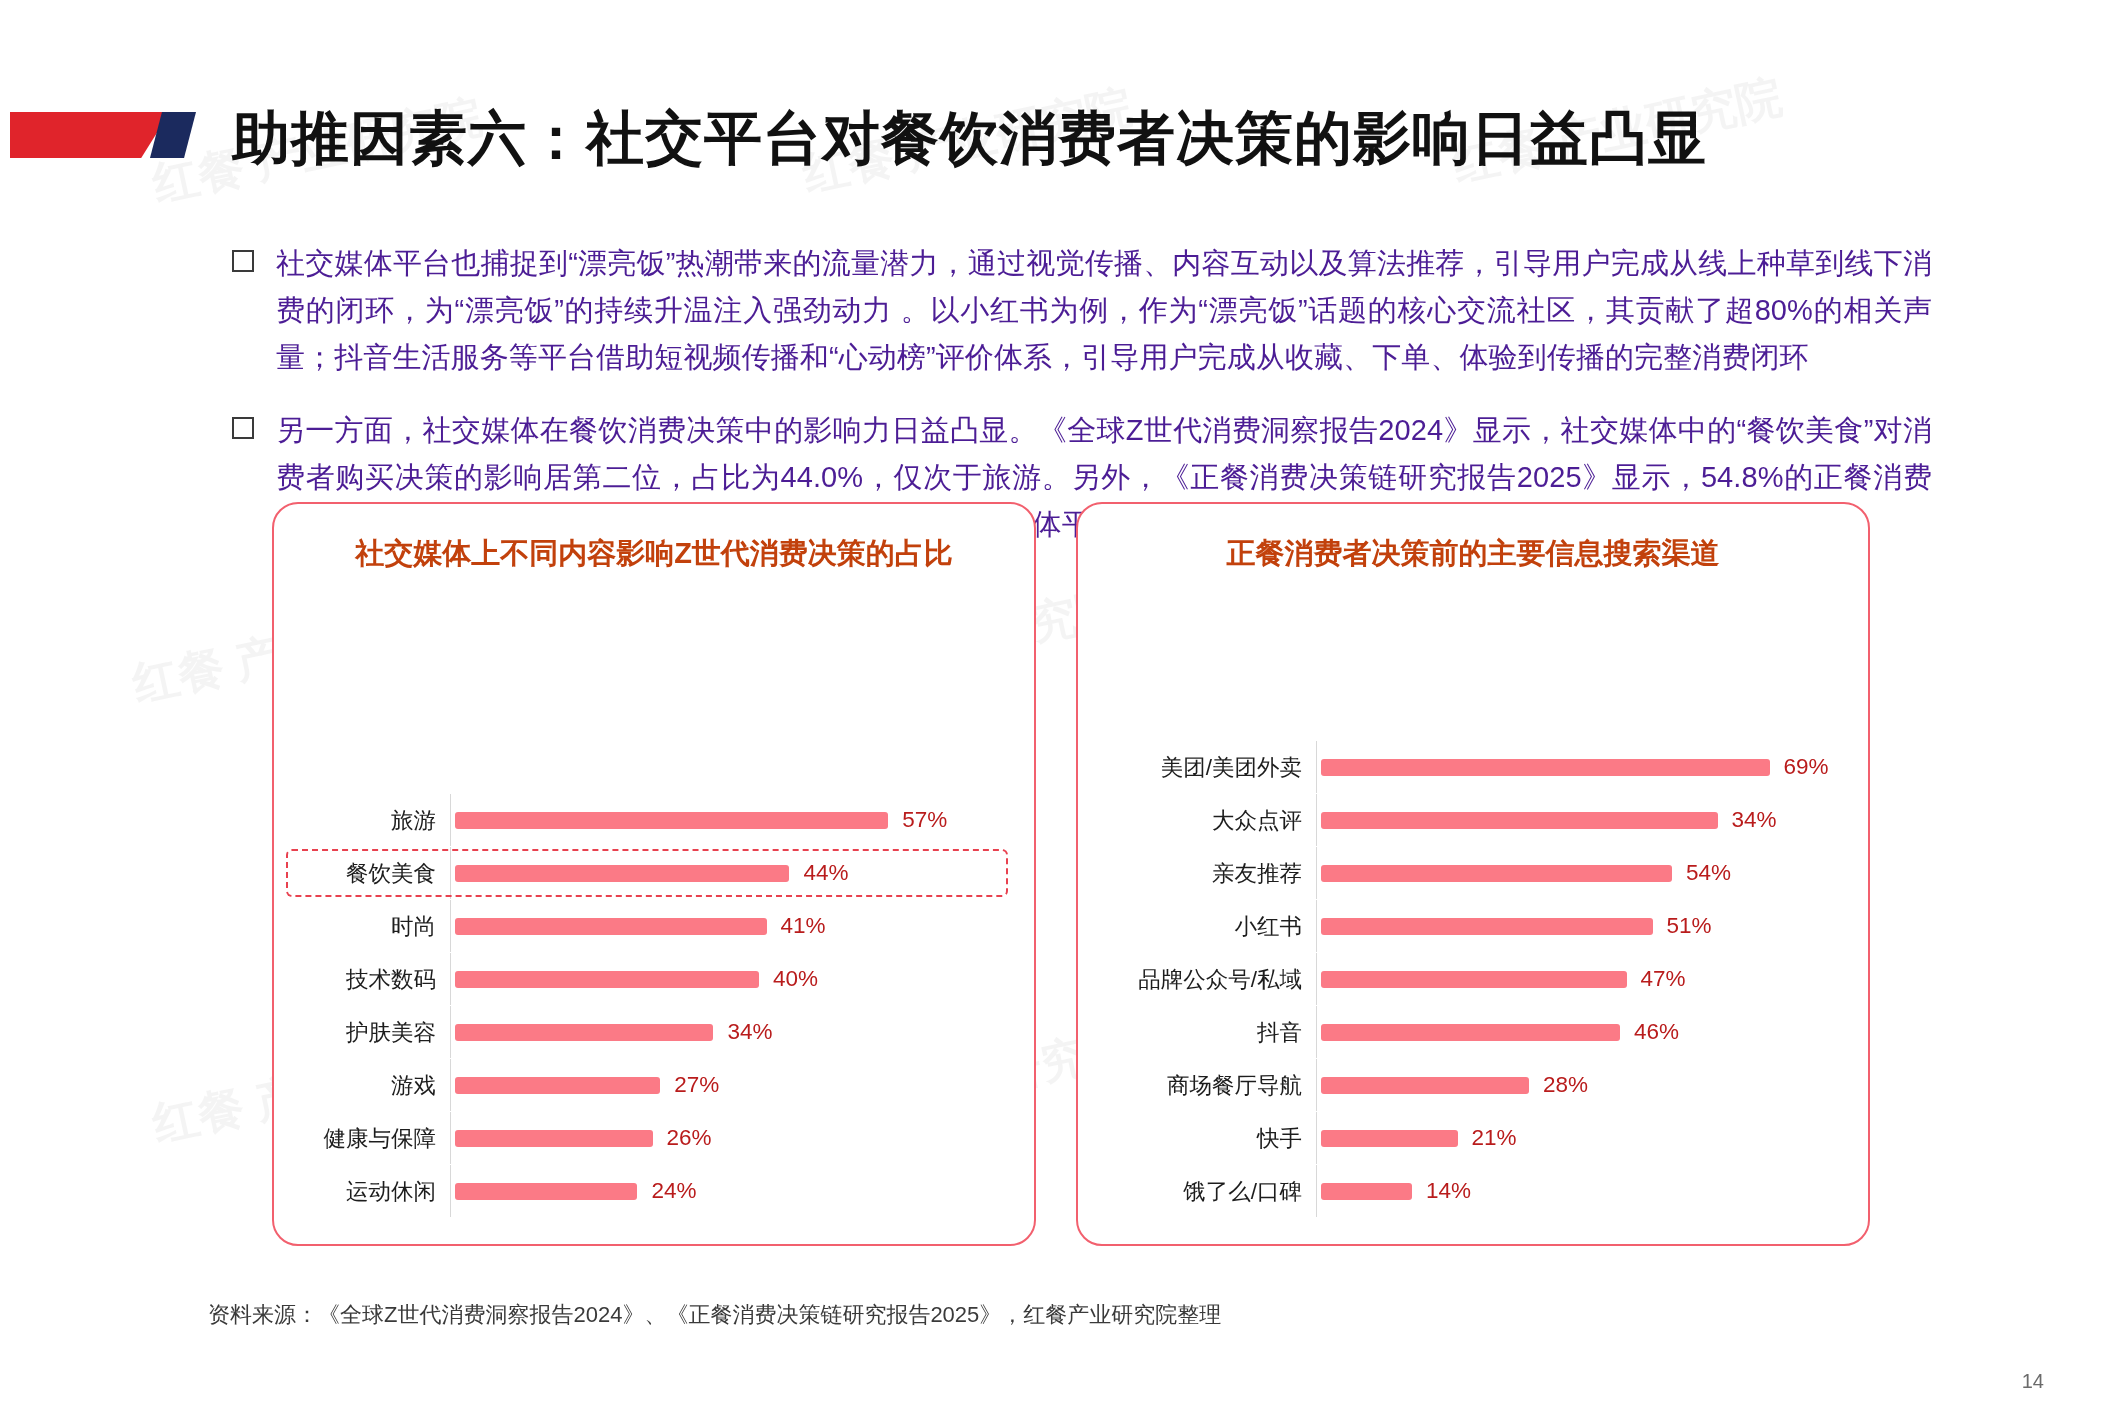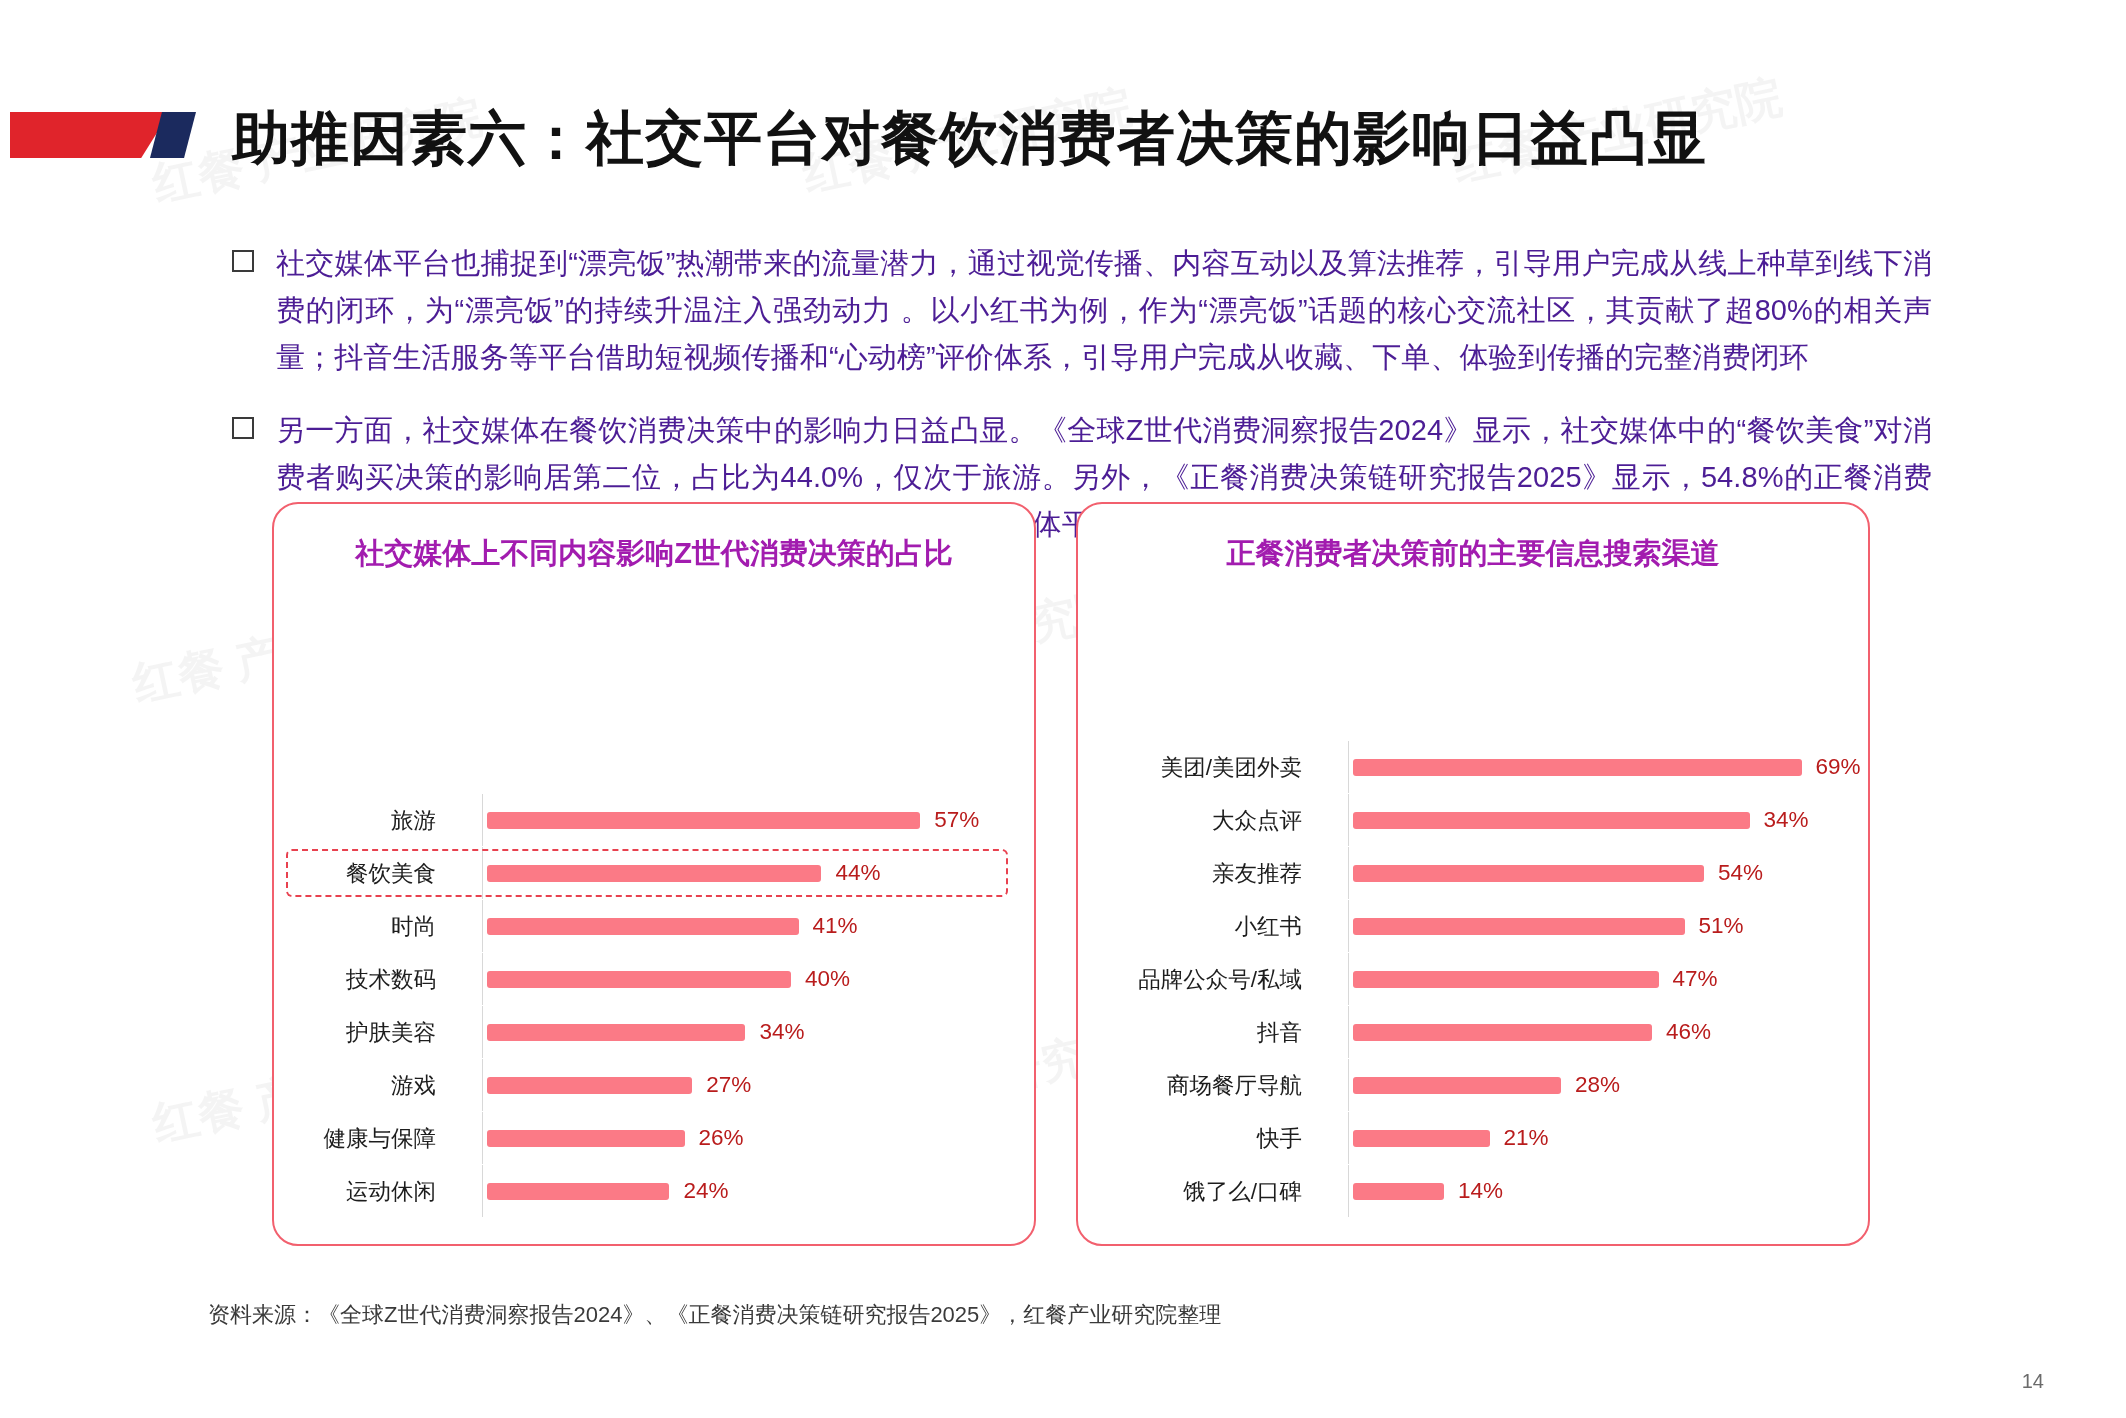--- a/index.html
+++ b/index.html
@@ -104,39 +104,38 @@
     height: 740px;
   }
   .card.right {
     width: 790px;
     height: 740px;
   }
   .card-title {
     text-align: center;
     font-size: 29px;
     font-weight: bold;
-    color: #a21caf;
+    color: #c2410c;
     line-height: 1.45;
     padding: 28px 44px 0 44px;
   }
 
   
   .chart {
     position: absolute;
     left: 0;
     right: 0;
     bottom: 22px;
     padding: 0 26px;
   }
   .row {
     display: flex;
     align-items: center;
     height: 100%;
     position: relative;
-    gap: 32px;
   }
   .row-label {
     flex: 0 0 auto;
     text-align: right;
     font-size: 22.5px;
     color: #1d1d1d;
     padding-right: 14px;
     white-space: nowrap;
   }
   .bar-area {

